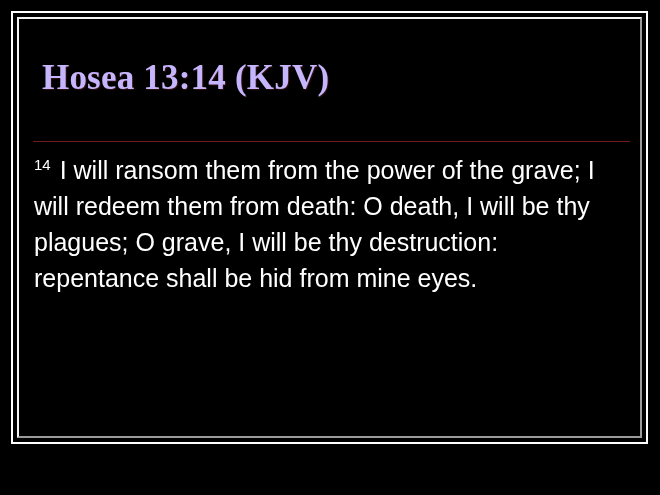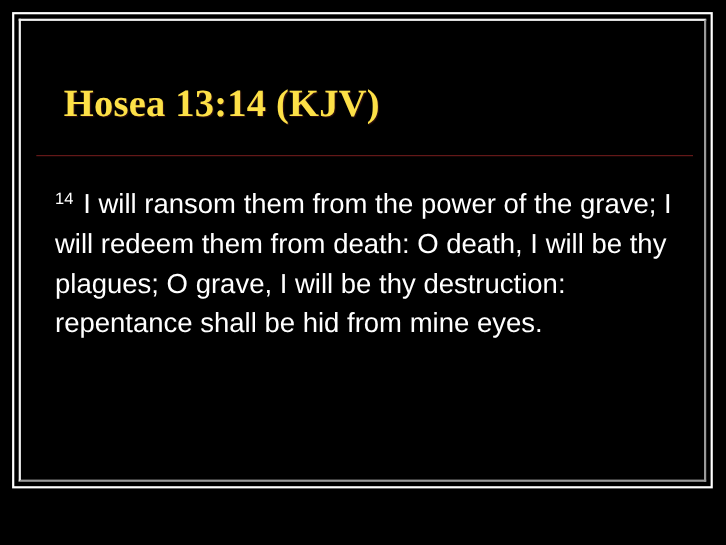--- a/index.html
+++ b/index.html
@@ -56,26 +56,26 @@
 
   
   .title-block {
     position: absolute;
     left: 18px;
     top: 34px;
     width: 570px;
   }
 
   .slide-title {
-    margin: 16px;
+    margin: 0;
     font-family: "Liberation Serif", "DejaVu Serif", serif;
     font-weight: bold;
     font-size: 35px;
     line-height: 40px;
-    color: #fde047;
+    color: #c4b5fd;
     letter-spacing: 0.2px;
     text-shadow: 1px 1px 1px rgba(60, 20, 20, 0.85);
     white-space: nowrap;
   }
 
   
   .title-rule {
     position: absolute;
     left: 9px;
     top: 117px;
@@ -86,21 +86,21 @@
 
   
   .verse-block {
     position: absolute;
     left: 10px;
     top: 128px;
     width: 596px;
   }
 
   .verse-text {
-    margin: 16px;
+    margin: 0;
     font-family: "Liberation Sans", sans-serif;
     font-size: 25px;
     line-height: 36px;
     color: #ffffff;
     font-weight: normal;
     letter-spacing: 0px;
     word-spacing: 0px;
   }
 
   .verse-num {

